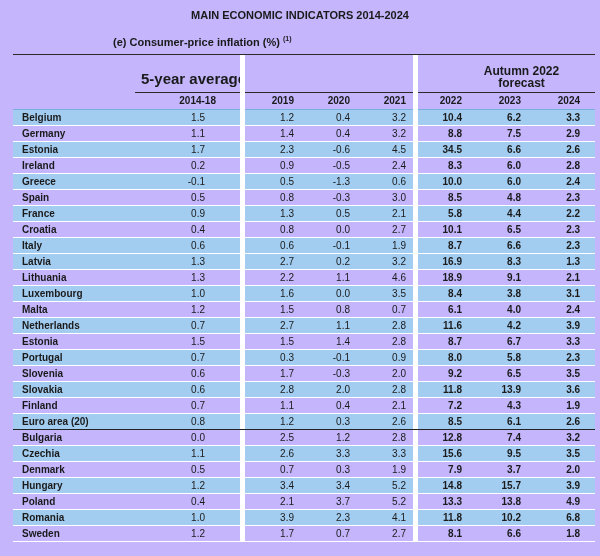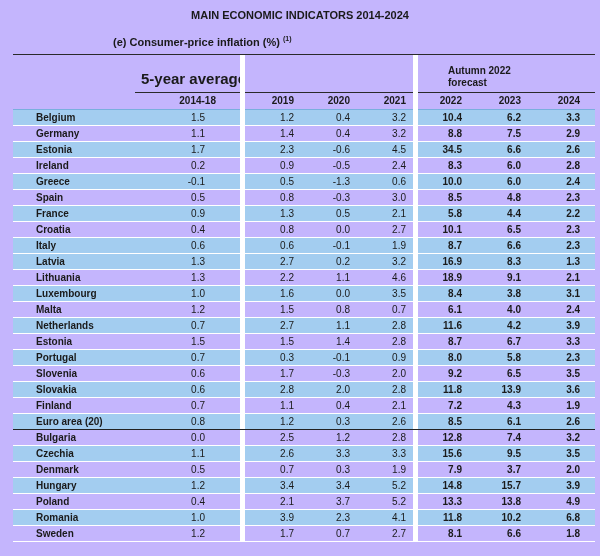--- a/index.html
+++ b/index.html
@@ -43,29 +43,30 @@
   }
   
   tr.group-row td { height:32px; vertical-align:bottom; }
   td.seg { border-bottom:1.5px solid #2a2a2a; }
   td.avg-label {
     font-weight:700; font-size:15px;
     padding:0 0 5px 6px;
     text-align:left;
   }
   td.forecast-label {
-    font-weight:700; font-size:10px;
+    font-weight:700; font-size:12px;
+    text-align:center;
     line-height:12px;
     padding:0 0 3px 30px;
   }
   
   tr.year-row td { font-weight:700; height:16px; }
 
   
-  .c-country { text-align:left; padding-left:23px; font-weight:700; }
+  .c-country { text-align:left; padding-left:9px; font-weight:700; }
   .c-avg   { text-align:right; padding-right:35px; }
   .c-avg-h { text-align:right; padding-right:24px; }
   .c-b2    { text-align:right; padding-right:7px; }
   .c-b3    { text-align:right; padding-right:15px; font-weight:700; }
 
   
   tbody td { border-bottom:1px solid #ffffff; }
   tbody tr.hl td {
     background:#a3cdf0;
     border-top:1px solid #79afdd;

